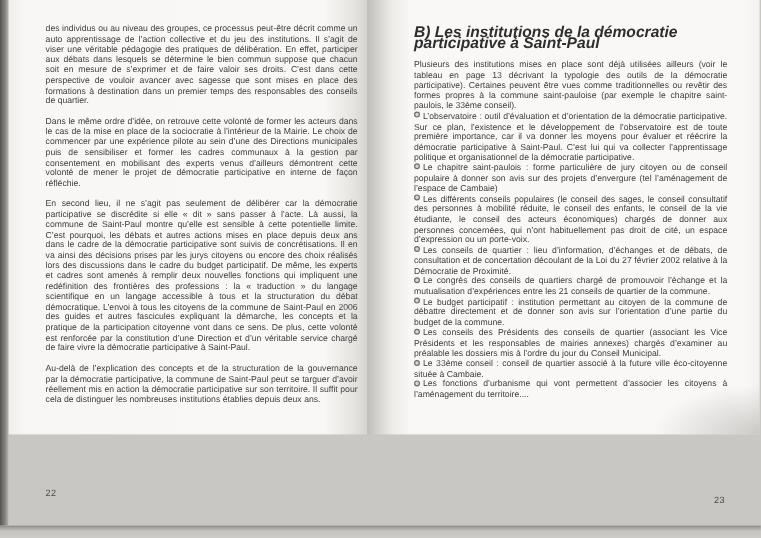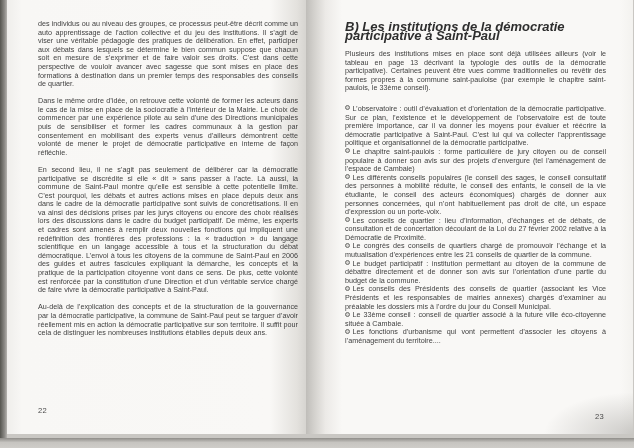--- a/index.html
+++ b/index.html
@@ -6,21 +6,21 @@
   body {
     width: 634px; height: 448px;
     background: #c9c7c3;
     font-family: "Liberation Sans", sans-serif;
     position: relative;
     overflow: hidden;
   }
   .scan { position: absolute; inset: 0; }
 
   .page {
-    position: absolute; top: 0; height: 434px;
+    position: absolute; top: 0; height: 362px;
     background: #f8f7f4;
   }
   .page-left {
     left: 7px; width: 299px;
     background: linear-gradient(to right,
       #efeeeb 0%, #f8f7f5 5%, #f9f8f6 88%, #e3e1dd 97%, #d6d4d0 100%);
   }
   .page-right {
     left: 306px; width: 327px;
     background: linear-gradient(to right,
@@ -83,21 +83,21 @@
       <p class="para">Dans le même ordre d’idée, on retrouve cette volonté de former les acteurs dans le cas de la mise en place de la sociocratie à l’intérieur de la Mairie. Le choix de commencer par une expérience pilote au sein d’une des Directions municipales puis de sensibiliser et former les cadres communaux à la gestion par consentement en mobilisant des experts venus d’ailleurs démontrent cette volonté de mener le projet de démocratie participative en interne de façon réfléchie.</p>
       <p class="para">En second lieu, il ne s’agit pas seulement de délibérer car la démocratie participative se discrédite si elle « dit » sans passer à l’acte. Là aussi, la commune de Saint-Paul montre qu’elle est sensible à cette potentielle limite. C’est pourquoi, les débats et autres actions mises en place depuis deux ans dans le cadre de la démocratie participative sont suivis de concrétisations. Il en va ainsi des décisions prises par les jurys citoyens ou encore des choix réalisés lors des discussions dans le cadre du budget participatif. De même, les experts et cadres sont amenés à remplir deux nouvelles fonctions qui impliquent une redéfinition des frontières des professions : la « traduction » du langage scientifique en un langage accessible à tous et la structuration du débat démocratique. L’envoi à tous les citoyens de la commune de Saint-Paul en 2006 des guides et autres fascicules expliquant la démarche, les concepts et la pratique de la participation citoyenne vont dans ce sens. De plus, cette volonté est renforcée par la constitution d’une Direction et d’un véritable service chargé de faire vivre la démocratie participative à Saint-Paul.</p>
       <p class="para">Au-delà de l’explication des concepts et de la structuration de la gouvernance par la démocratie participative, la commune de Saint-Paul peut se targuer d’avoir réellement mis en action la démocratie participative sur son territoire. Il suffit pour cela de distinguer les nombreuses institutions établies depuis deux ans.</p>
     </div>
     <div class="page-num page-num-left">22</div>
   </div>
 
   <div class="page page-right">
     <div class="text-block text-right">
       <h2 class="heading">B) Les institutions de la démocratie participative à Saint-Paul</h2>
-      <p class="para" style="margin-bottom:12px;">Plusieurs des institutions mises en place sont déjà utilisées ailleurs (voir le tableau en page 13 décrivant la typologie des outils de la démocratie participative). Certaines peuvent être vues comme traditionnelles ou revêtir des formes propres à la commune saint-pauloise (par exemple le chapitre saint-paulois, le 33ème conseil).</p>
+      <p class="para" style="margin-bottom:0;">Plusieurs des institutions mises en place sont déjà utilisées ailleurs (voir le tableau en page 13 décrivant la typologie des outils de la démocratie participative). Certaines peuvent être vues comme traditionnelles ou revêtir des formes propres à la commune saint-pauloise (par exemple le chapitre saint-paulois, le 33ème conseil).</p>
 
       <p class="para bullet-item"><span class="bullet"></span><span>L’observatoire : outil d’évaluation et d’orientation de la démocratie participative. Sur ce plan, l’existence et le développement de l’observatoire est de toute première importance, car il va donner les moyens pour évaluer et réécrire la démocratie participative à Saint-Paul. C’est lui qui va collecter l’apprentissage politique et organisationnel de la démocratie participative.</span></p>
       <p class="para bullet-item"><span class="bullet"></span><span>Le chapitre saint-paulois : forme particulière de jury citoyen ou de conseil populaire à donner son avis sur des projets d’envergure (tel l’aménagement de l’espace de Cambaie)</span></p>
       <p class="para bullet-item"><span class="bullet"></span><span>Les différents conseils populaires (le conseil des sages, le conseil consultatif des personnes à mobilité réduite, le conseil des enfants, le conseil de la vie étudiante, le conseil des acteurs économiques) chargés de donner aux personnes concernées, qui n’ont habituellement pas droit de cité, un espace d’expression ou un porte-voix.</span></p>
       <p class="para bullet-item"><span class="bullet"></span><span>Les conseils de quartier : lieu d’information, d’échanges et de débats, de consultation et de concertation découlant de la Loi du 27 février 2002 relative à la Démocratie de Proximité.</span></p>
       <p class="para bullet-item"><span class="bullet"></span><span>Le congrès des conseils de quartiers chargé de promouvoir l’échange et la mutualisation d’expériences entre les 21 conseils de quartier de la commune.</span></p>
       <p class="para bullet-item"><span class="bullet"></span><span>Le budget participatif : institution permettant au citoyen de la commune de débattre directement et de donner son avis sur l’orientation d’une partie du budget de la commune.</span></p>
       <p class="para bullet-item"><span class="bullet"></span><span>Les conseils des Présidents des conseils de quartier (associant les Vice Présidents et les responsables de mairies annexes) chargés d’examiner au préalable les dossiers mis à l’ordre du jour du Conseil Municipal.</span></p>
       <p class="para bullet-item"><span class="bullet"></span><span>Le 33ème conseil : conseil de quartier associé à la future ville éco-citoyenne située à Cambaie.</span></p>
       <p class="para bullet-item"><span class="bullet"></span><span>Les fonctions d’urbanisme qui vont permettent d’associer les citoyens à l’aménagement du territoire....</span></p>

